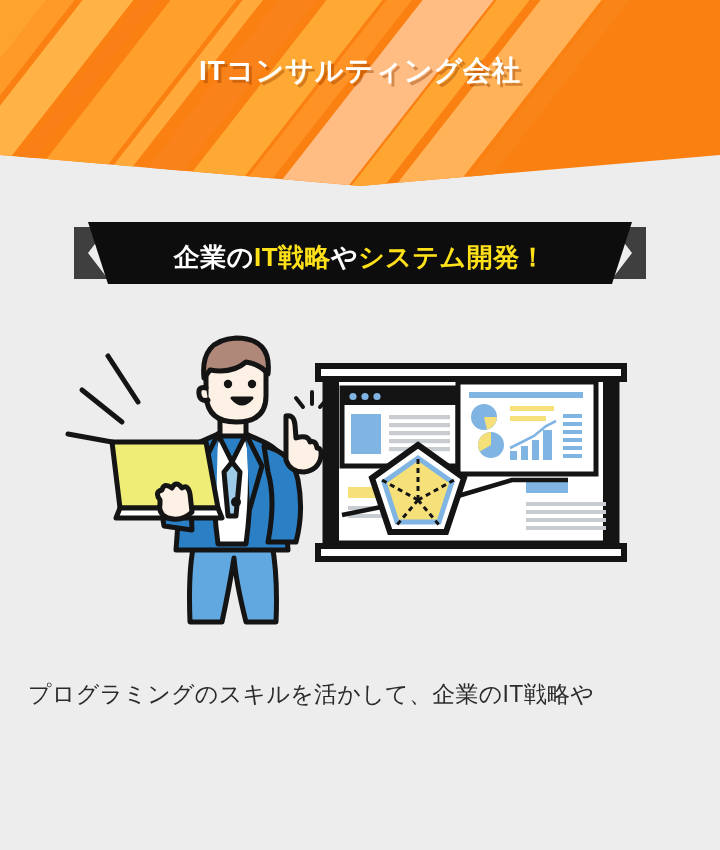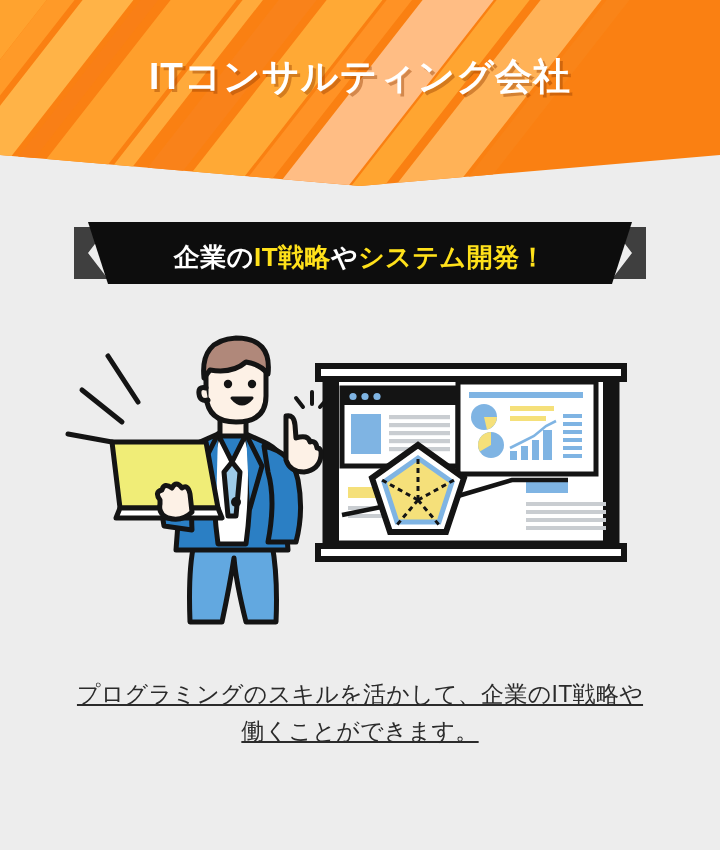--- a/index.html
+++ b/index.html
@@ -20,21 +20,21 @@
     clip-path: polygon(0 0, 720px 0, 720px 155px, 360px 186px, 0 155px);
   }
   .stripes{ position:absolute; inset:-60px -40px; }
   .stripes i{
     position:absolute; top:-80px; height:420px; display:block;
     transform:rotate(38deg); transform-origin:top left;
   }
   .title{
     position:absolute; left:0; top:52px; width:720px;
     text-align:center;
-    font-size:37px; font-weight:bold; color:#ffffff;
+    font-size:28px; font-weight:bold; color:#ffffff;
     letter-spacing:1px;
     text-shadow:3px 3px 0 rgba(150,62,0,.42);
     white-space:nowrap;
   }
 
   
   .ribbon{ position:absolute; left:74px; top:222px; width:572px; height:62px; }
   .ribbon .tail{
     position:absolute; top:5px; width:34px; height:52px; background:#3f3f3f;
   }
@@ -53,24 +53,23 @@
   }
   .ribbon .hl{ color:#ffe11a; }
 
   
   .illus{ position:absolute; left:60px; top:330px; width:600px; height:320px; }
   .illus svg{ display:block; }
 
   
   .bodytext{
     position:absolute; left:28px; top:676px; width:664px;
-    text-align:center;
+    text-align:left;
     font-size:23px; line-height:1.62; color:#2b2b2b;
     letter-spacing:.3px;
-    text-decoration:underline;
   }
   .bodytext span{ display:block; white-space:nowrap; }
 </style>
 </head>
 <body>
 
 <div class="page">
 
   <div class="header">
     <div class="stripes">
@@ -238,16 +237,15 @@
       <g stroke="#141414" stroke-width="4" stroke-linecap="round">
         <line x1="252" y1="62" x2="252" y2="74"></line>
         <line x1="236" y1="68" x2="243" y2="77"></line>
         <line x1="268" y1="68" x2="260" y2="77"></line>
       </g>
     </svg>
   </div>
 
   <div class="bodytext">
     <span>プログラミングのスキルを活かして、企業のIT戦略や</span>
-    <span>働くことができます。</span>
   </div>
 
 </div>
 
 </body></html>

